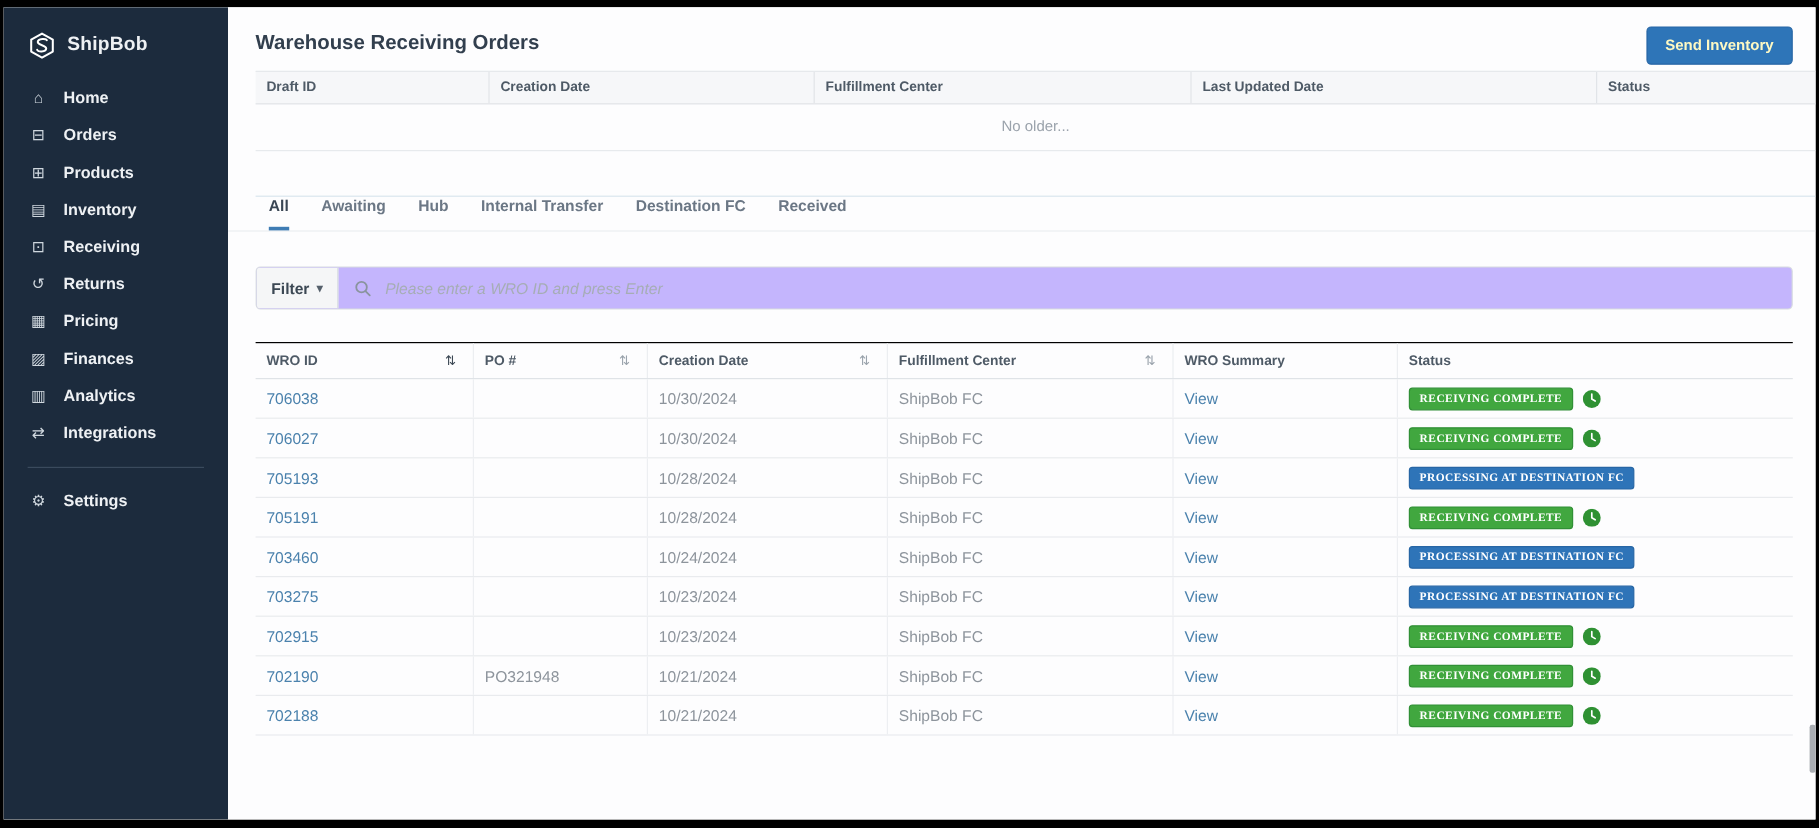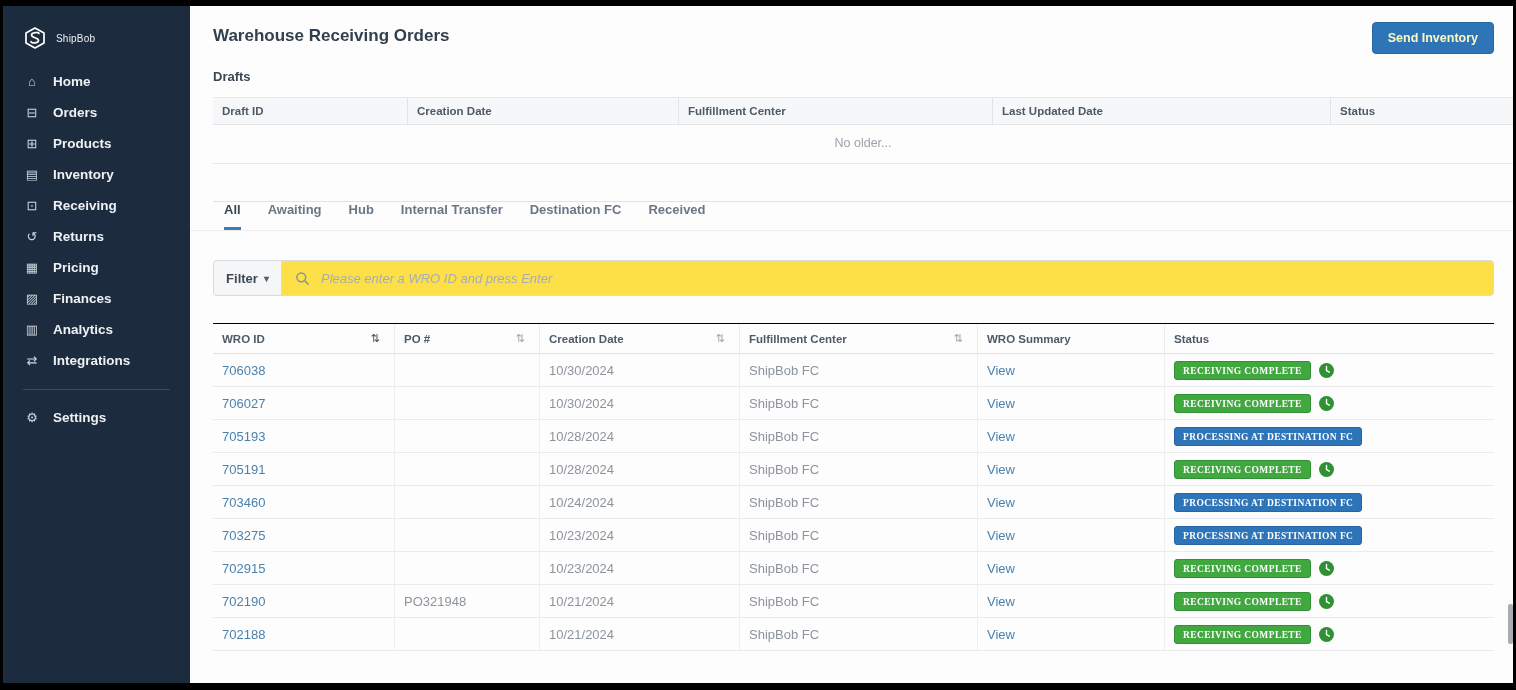--- a/index.html
+++ b/index.html
@@ -6,21 +6,21 @@
   html,body { margin:0; padding:0; }
   body {
     width:1516px; height:690px; background:#000; overflow:hidden;
     font-family:"Liberation Sans", sans-serif; position:relative;
   }
   .frame { position:absolute; top:6px; left:3px; right:3px; bottom:7px; display:flex; background:#fdfdfe; overflow:hidden; }
 
   
   .sidebar { width:187px; flex-shrink:0; background:#1c2b3d; color:#eef1f4; padding-top:14px; }
   .logo { display:flex; align-items:center; gap:9px; padding:6px 20px 16px 20px; }
-  .logo-text { font-size:10px; font-weight:normal; letter-spacing:.2px; }
+  .logo-text { font-size:16px; font-weight:bold; letter-spacing:.2px; }
   .nav-item { display:flex; align-items:center; gap:13px; height:31px; padding-left:21px; cursor:pointer; }
   .nav-icon { width:16px; font-size:13px; text-align:center; color:#cfd7de; line-height:1; }
   .nav-label { font-size:13.5px; font-weight:bold; color:#eef1f4; }
   .nav-divider { border-top:1px solid #3a4a5d; margin:13px 20px 12px 20px; }
 
   
   .main { flex:1; position:relative; background:#fdfdfe; overflow:hidden; padding:0 19px 0 23px; }
   .page-title { margin-top:20px; font-size:17px; font-weight:bold; color:#323f4e; }
   .send-btn { position:absolute; top:16px; right:19px; background:#2e75b8; color:#fef9c3; border:1px solid #2766a5;
     border-radius:4px; font-size:12.5px; font-weight:bold; padding:8px 15px; cursor:pointer; font-family:inherit; }
@@ -35,21 +35,21 @@
   .dcell:last-child { border-right:none; }
   .drafts-empty { text-align:center; font-size:12.5px; color:#9ba3ac; padding:11px 0 13px 0; border-bottom:1px solid #e7eaed; }
 
   .section-divider { margin-top:37px; margin-right:-19px; border-top:1px solid #d9e5ee; }
 
   .tabs { display:flex; gap:27px; padding-left:11px; border-bottom:1px solid #eceef1;
     margin-left:-23px; margin-right:-19px; padding-left:34px; }
   .tab { font-size:13px; font-weight:bold; color:#6b7785; padding-bottom:10px; cursor:pointer; border-bottom:3px solid transparent; }
   .tab.active { color:#3a4654; border-bottom-color:#3e7cb4; }
 
-  .filter-bar { margin-top:29px; height:36px; display:flex; border:1px solid #d8dce0; border-radius:4px; background:#fde047; overflow:hidden; }
+  .filter-bar { margin-top:29px; height:36px; display:flex; border:1px solid #d8dce0; border-radius:4px; background:#c4b5fd; overflow:hidden; }
   .filter-btn { width:68px; background:#f5f6f7; border-right:1px solid #d8dce0; display:flex; align-items:center; justify-content:center;
     gap:6px; font-size:13px; font-weight:bold; color:#3c4854; cursor:pointer; }
   .filter-caret { font-size:10px; color:#55606b; }
   .searchbox { flex:1; display:flex; align-items:center; gap:9px; padding-left:13px; }
   .searchbox input { border:none; outline:none; flex:1; font-size:13px; font-style:italic; color:#5a6572; font-family:inherit; background:transparent; }
   .searchbox input::placeholder { color:#a6adb5; }
 
   .orders-table { margin-top:27px; }
   .ogrid { display:grid; grid-template-columns:182px 145px 200px 238px 187px 1fr; }
   .ohead { border-top:1px solid #000000; border-bottom:1px solid #dfe3e7; }
@@ -134,21 +134,20 @@
           <span class="nav-icon">⚙</span>
           <span class="nav-label">Settings</span>
         </div>
       </div>
   </div>
 
   <div class="main">
     <button class="send-btn">Send Inventory</button>
     <div class="page-title">Warehouse Receiving Orders</div>
 
-    <div class="drafts-title">Drafts</div>
 
     <div class="drafts-table">
       <div class="dgrid dhead">
           <div class="dcell">Draft ID</div>
           <div class="dcell">Creation Date</div>
           <div class="dcell">Fulfillment Center</div>
           <div class="dcell">Last Updated Date</div>
           <div class="dcell">Status</div>
         </div>
       <div class="drafts-empty">No older...</div>

